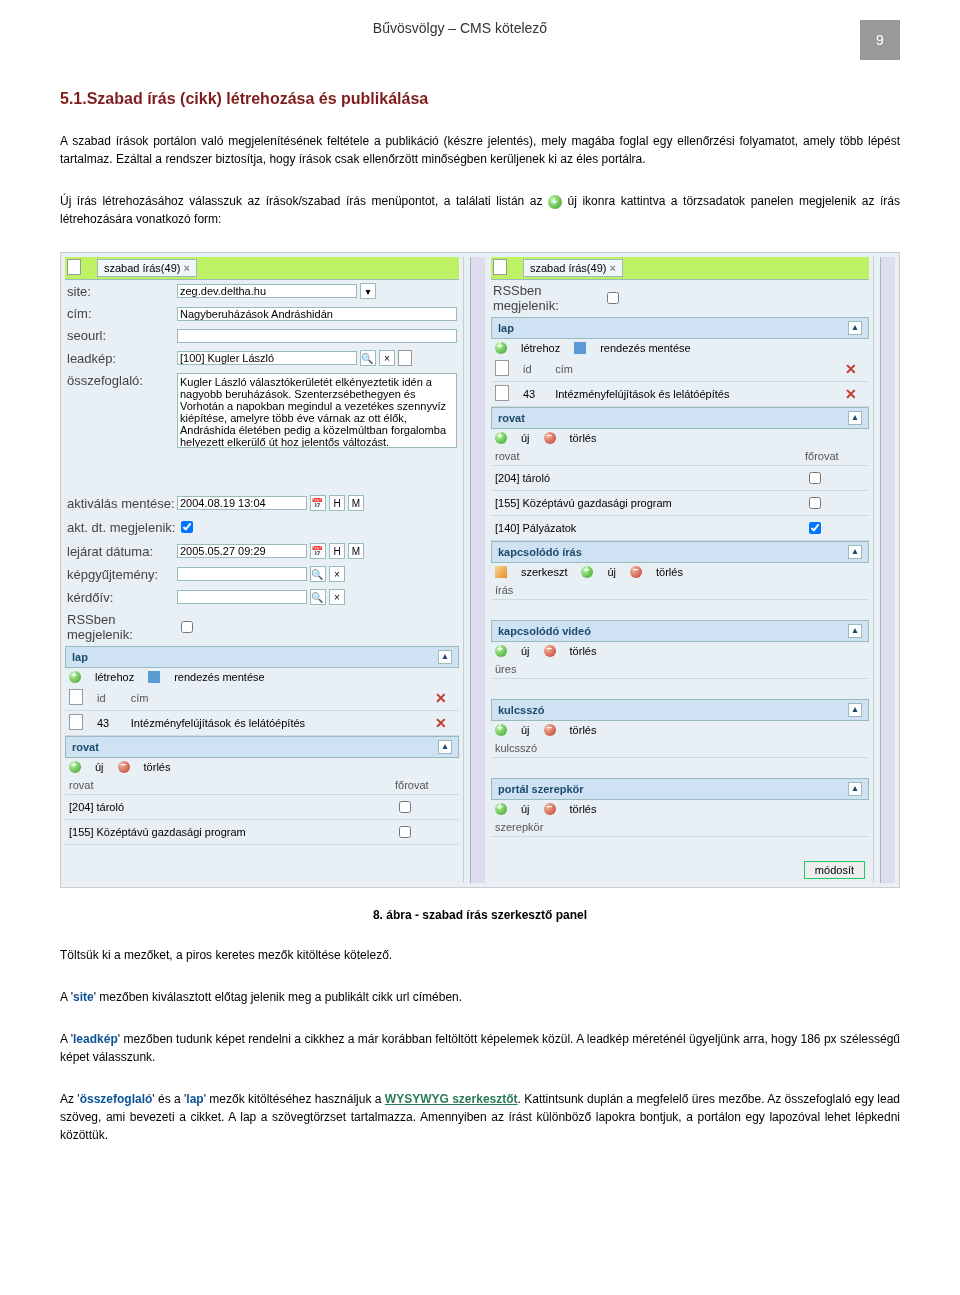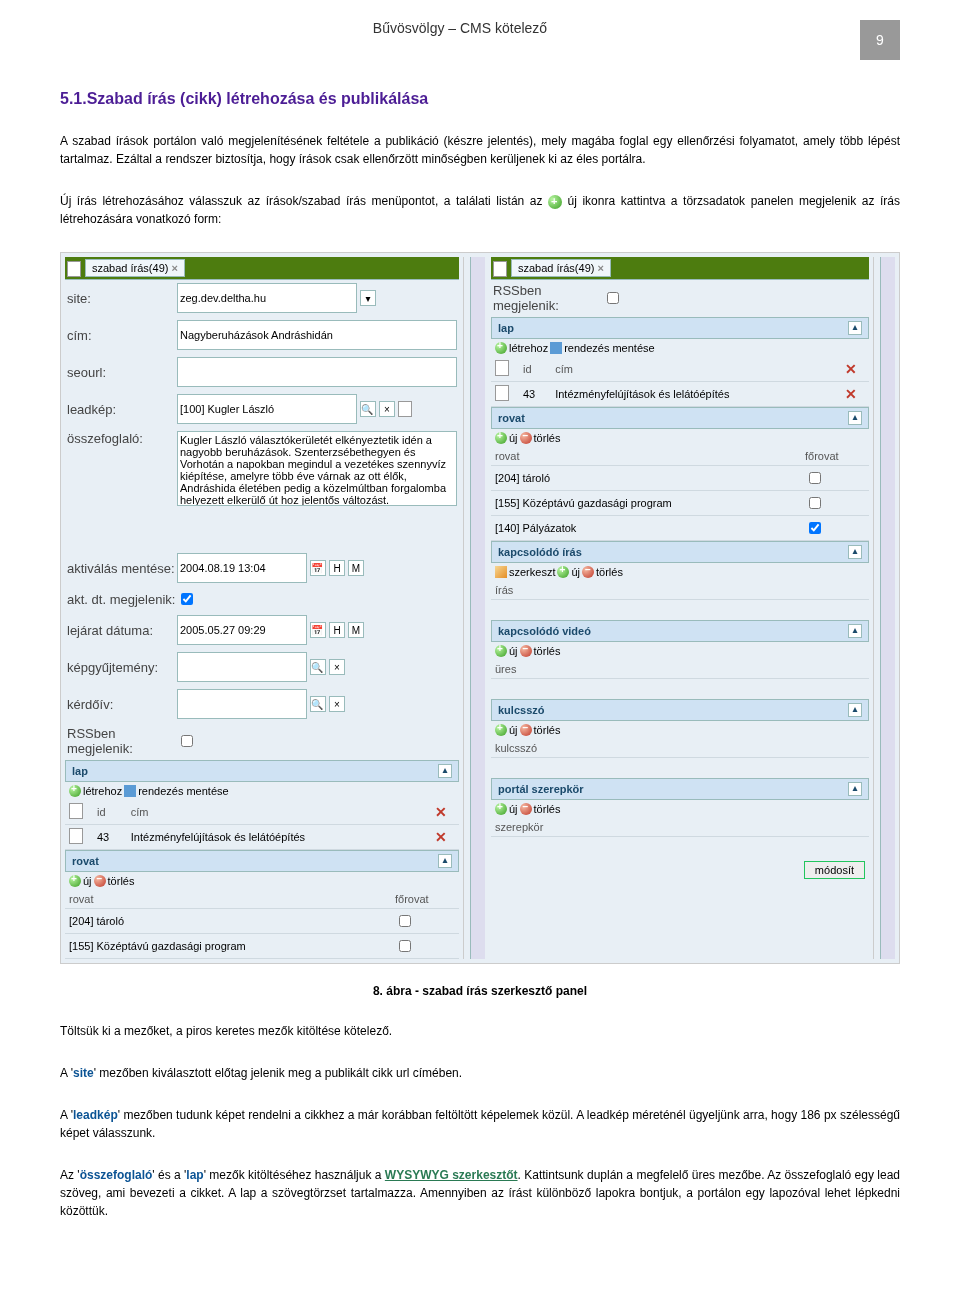--- a/index.html
+++ b/index.html
@@ -1,39 +1,39 @@
 <!DOCTYPE html>
 <html><head>
 <meta charset="utf-8">
 <style>
 body{margin:0;font-family:Verdana,Arial,sans-serif;font-size:12px;color:#000;background:#fff}
 .page{width:960px;margin:0 auto;padding:20px 60px 40px;box-sizing:border-box}
 .hdr{display:flex;justify-content:space-between;align-items:flex-start;margin-bottom:30px}
 .hdr-title{font-size:14px;color:#333}
 .pagenum{background:#999;color:#fff;width:40px;height:40px;display:flex;align-items:center;justify-content:center;font-size:14px}
-.h2{color:#4c1d95;font-size:16px;font-weight:bold;margin:20px 0 16px}
+.h2{color:#7f1d1d;font-size:16px;font-weight:bold;margin:20px 0 16px}
 p{line-height:1.5;margin:24px 0;text-align:justify}
 .inline-icon{display:inline-block;width:14px;height:14px;border-radius:50%;background:radial-gradient(circle at 30% 30%,#b7f5a0,#3a9d23);position:relative;vertical-align:middle}
 .inline-icon::after{content:"+";color:#fff;font-weight:bold;position:absolute;top:-2px;left:3px;font-size:11px}
 .cms{display:flex;gap:6px;margin:14px 0;border:1px solid #ccc;padding:4px;background:#e8eff5;font-size:11px}
 .col{flex:1;background:#e8eff5;border-right:1px solid #ccc;padding-right:4px}
 .col:last-child{border-right:none}
 .row{display:flex;align-items:center;padding:3px 2px;border-bottom:1px solid transparent}
 .lbl{width:110px;color:#444;font-size:13px}
 input.txt,textarea.txt{border:1px solid #9bb;background:#fff;font-size:11px;padding:2px;box-sizing:border-box}
-input.txt{height:30px;width:180px}
+input.txt{height:14px;width:180px}
 textarea.txt{width:280px;height:75px;resize:none;font-family:inherit}
 .miniic{display:inline-flex;align-items:center;justify-content:center;width:14px;height:14px;border:1px solid #9bb;background:#fff;margin-left:3px;font-size:10px;cursor:pointer}
-.tabbar{background:#4d7c0f;border-bottom:1px solid #9bb;padding:2px;display:flex;align-items:flex-end;gap:4px}
+.tabbar{background:#bef264;border-bottom:1px solid #9bb;padding:2px;display:flex;align-items:flex-start;gap:16px}
 .tab{background:#f0f6fa;border:1px solid #9bb;padding:2px 6px;font-size:11px;display:flex;align-items:center;gap:3px}
 .closex{color:#888;font-weight:bold;cursor:pointer}
 .scroll{width:14px;background:#dde;border-left:1px solid #9bb}
 .section-hdr{background:#cfe2f3;border:1px solid #9bb;padding:3px 6px;font-weight:bold;color:#1b4a6b;display:flex;justify-content:space-between;align-items:center;font-size:11px}
 .collapse{display:inline-block;width:12px;height:12px;border:1px solid #9bb;background:#fff;font-size:9px;text-align:center;line-height:11px}
-.actionbar{display:flex;align-items:center;gap:2px;padding:3px 4px}
+.actionbar{display:flex;align-items:center;gap:14px;padding:3px 4px}
 .ico-add{width:12px;height:12px;border-radius:50%;background:radial-gradient(circle at 30% 30%,#b7f5a0,#3a9d23);position:relative;display:inline-block}
 .ico-add::after{content:"+";color:#fff;position:absolute;top:-2px;left:2px;font-size:10px;font-weight:bold}
 .ico-del{width:12px;height:12px;border-radius:50%;background:radial-gradient(circle at 30% 30%,#f5b7a0,#c0392b);position:relative;display:inline-block}
 .ico-del::after{content:"–";color:#fff;position:absolute;top:-2px;left:3px;font-size:10px;font-weight:bold}
 .ico-edit{width:12px;height:12px;background:linear-gradient(135deg,#f7d794,#e58e26);display:inline-block}
 .ico-save{width:12px;height:12px;background:#5b9bd5;display:inline-block}
 .ico-page{width:12px;height:14px;background:#fff;border:1px solid #999;display:inline-block;position:relative}
 .ico-x{color:#c0392b;font-weight:bold;font-size:14px}
 .tbl{width:100%;border-collapse:collapse}
 .tbl th,.tbl td{text-align:left;padding:3px 4px;font-size:11px;font-weight:normal;border-bottom:1px solid #cfd9e0}

